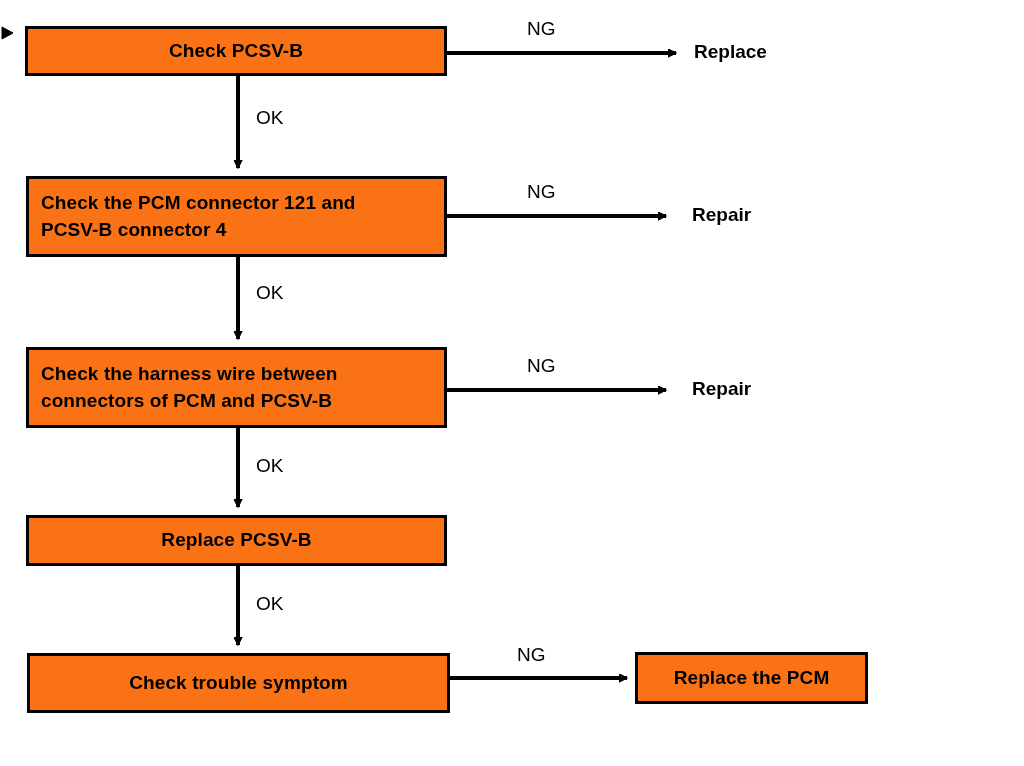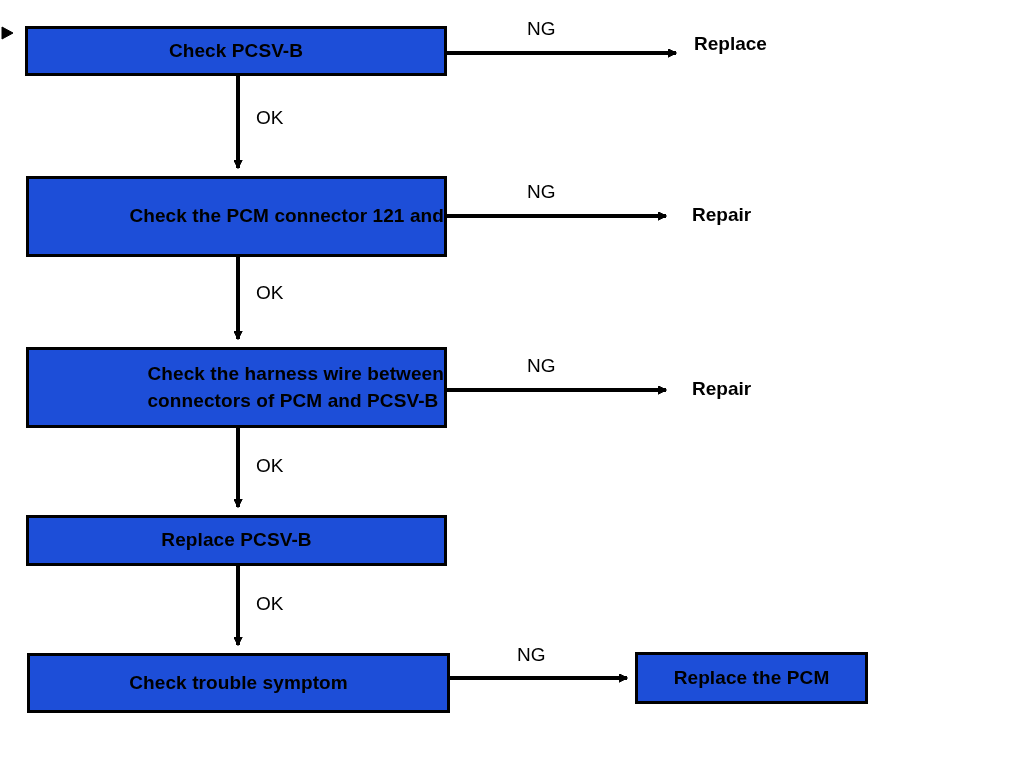--- a/index.html
+++ b/index.html
@@ -20,37 +20,37 @@
     position: absolute;
     left: 0;
     top: 0;
     width: 1024px;
     height: 766px;
   }
   .node-box {
     position: absolute;
     box-sizing: border-box;
     border: 3px solid #000000;
-    background: #1d4ed8;
+    background: #f97316;
     display: flex;
     align-items: center;
     font-size: 19px;
     font-weight: bold;
     letter-spacing: 0.1px;
     line-height: 1.42;
     color: #000000;
   }
   .node-box.center-text {
     justify-content: center;
     text-align: center;
   }
   .node-box.left-text {
-    justify-content: flex-end;
+    justify-content: flex-start;
     text-align: left;
-    padding-left: 24px;
+    padding-left: 12px;
   }
   .edge-label {
     position: absolute;
     font-size: 19px;
     font-weight: normal;
     color: #000000;
     white-space: nowrap;
     line-height: 1;
   }
   .terminal-text {
@@ -106,20 +106,21 @@
     <line x1="450" y1="678" x2="627" y2="678" stroke-width="4" marker-end="url(#arrowhead)"></line>
   </svg>
 
   <div class="node-box center-text" style="left:25px; top:26px; width:422px; height:50px;">
     <span>Check PCSV-B</span>
   </div>
 
   <div class="node-box left-text" style="left:26px; top:176px; width:421px; height:81px;">
     <span>
       <span>Check the PCM connector 121 and</span><br>
+      <span>PCSV-B connector 4</span>
     </span>
   </div>
 
   <div class="node-box center-text" style="left:26px; top:515px; width:421px; height:51px;">
     <span>Replace PCSV-B</span>
   </div>
 
   <div class="node-box left-text" style="left:26px; top:347px; width:421px; height:81px;">
     <span>
       <span>Check the harness wire between</span><br>
@@ -138,17 +139,17 @@
   <div class="edge-label" style="left:527px; top:19px;">NG</div>
   <div class="edge-label" style="left:527px; top:182px;">NG</div>
   <div class="edge-label" style="left:527px; top:356px;">NG</div>
   <div class="edge-label" style="left:517px; top:645px;">NG</div>
 
   <div class="edge-label" style="left:256px; top:108px;">OK</div>
   <div class="edge-label" style="left:256px; top:283px;">OK</div>
   <div class="edge-label" style="left:256px; top:456px;">OK</div>
   <div class="edge-label" style="left:256px; top:594px;">OK</div>
 
-  <div class="terminal-text" style="left:694px; top:34px;">Replace</div>
+  <div class="terminal-text" style="left:694px; top:42px;">Replace</div>
   <div class="terminal-text" style="left:692px; top:205px;">Repair</div>
   <div class="terminal-text" style="left:692px; top:379px;">Repair</div>
 
 </div>
 
 </body></html>

